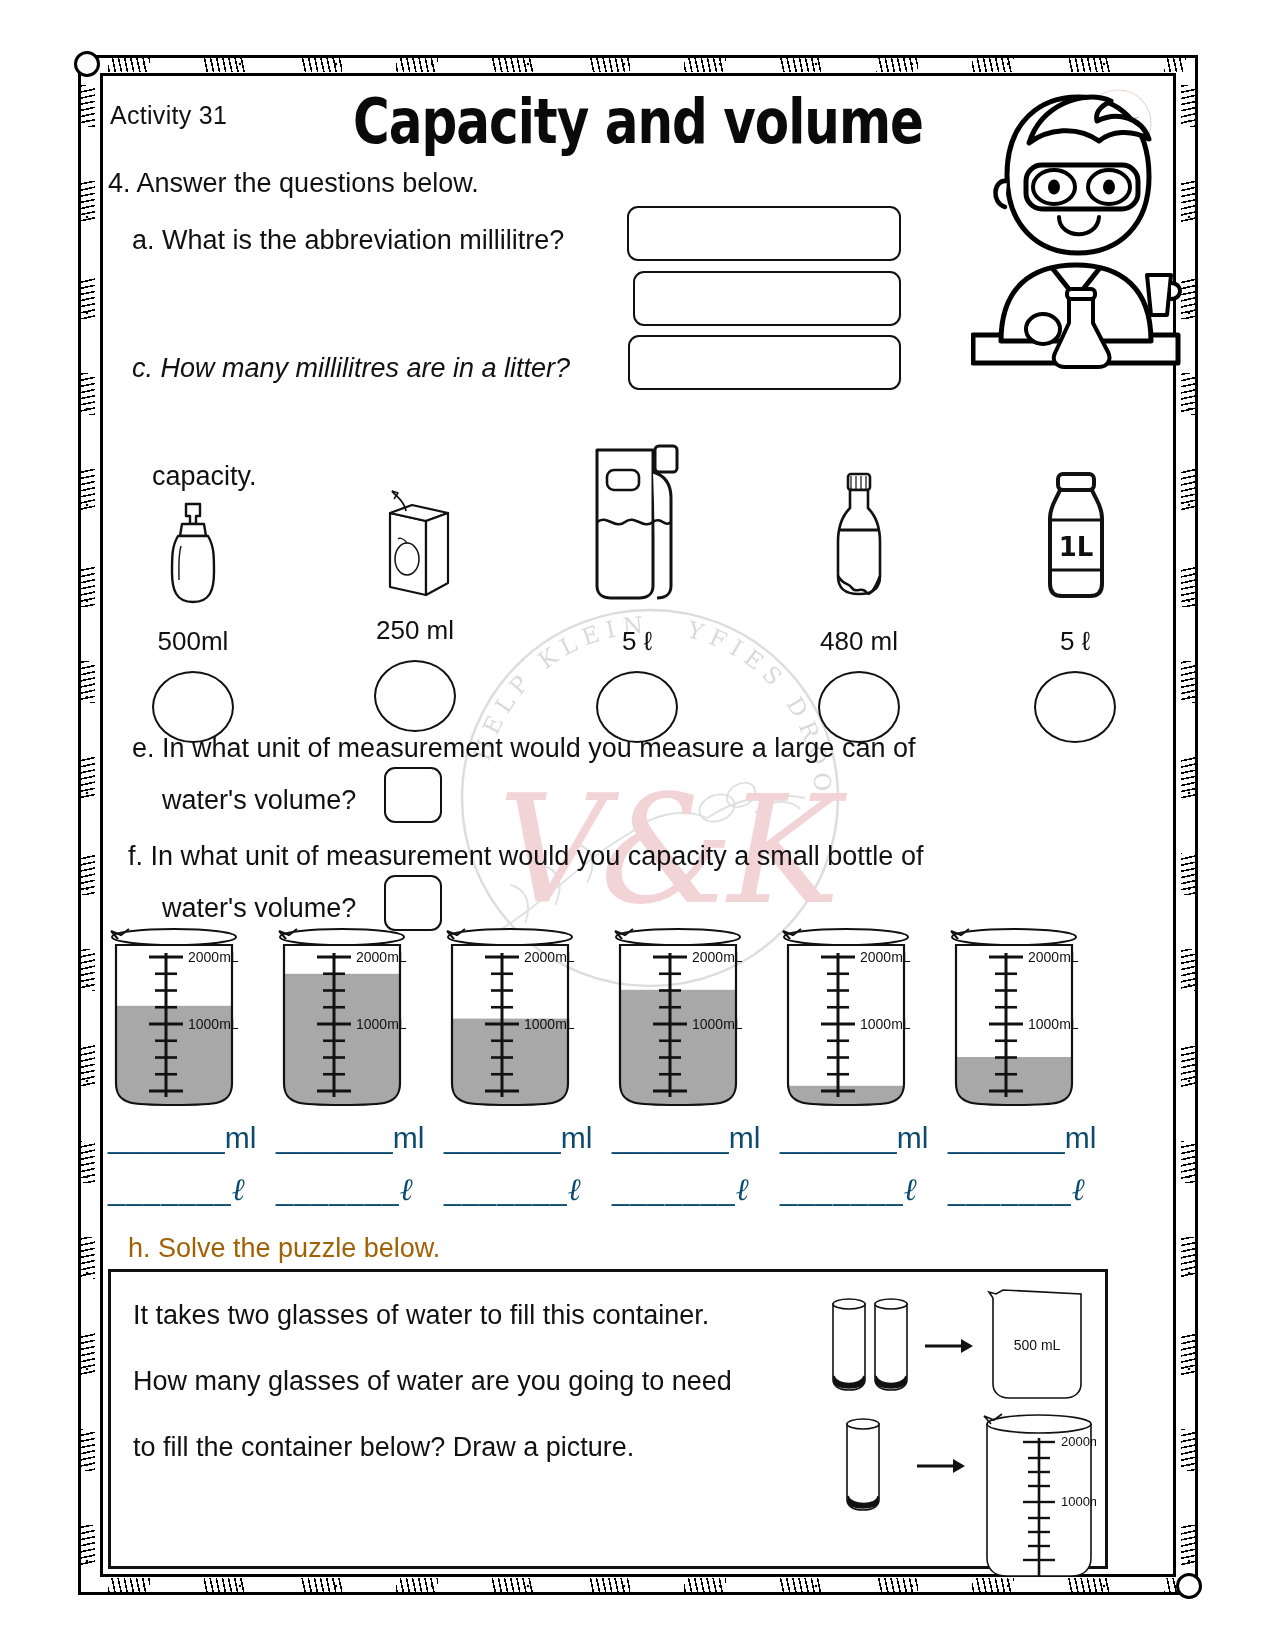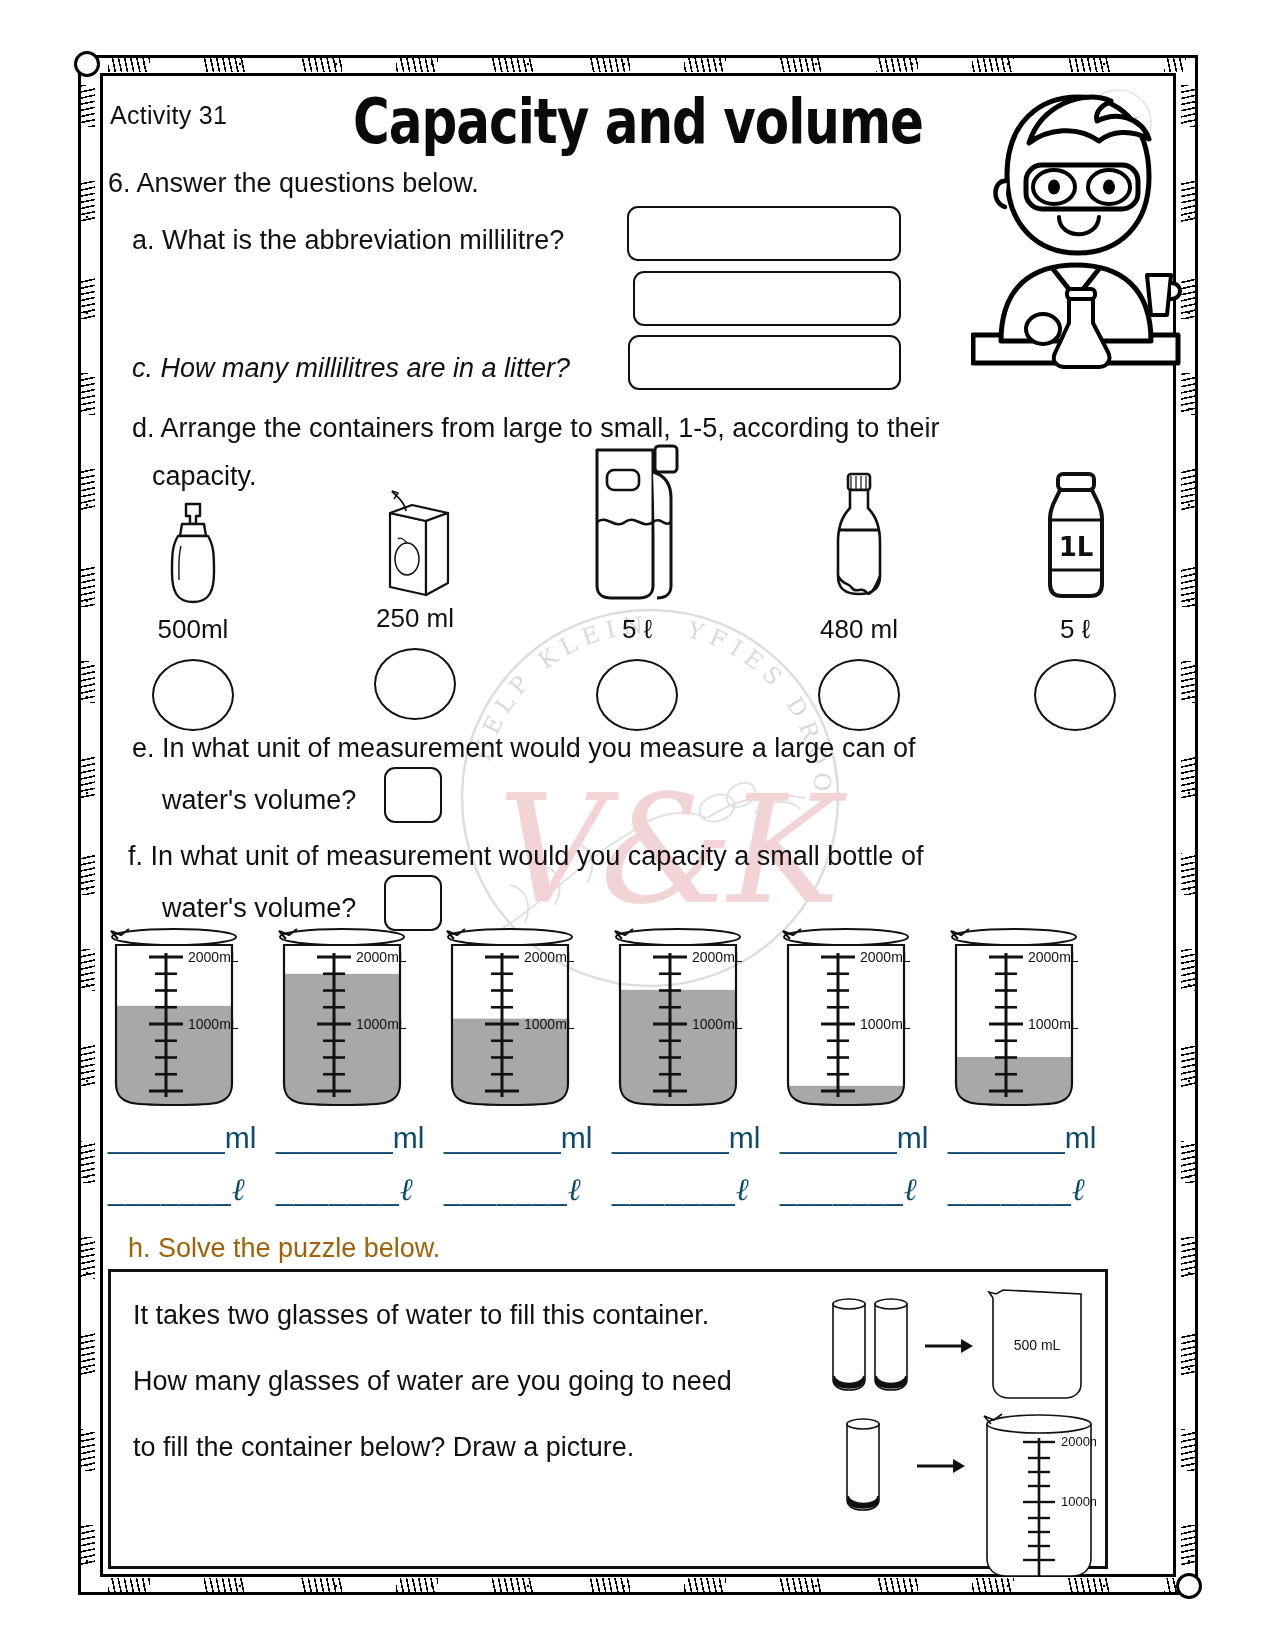--- a/index.html
+++ b/index.html
@@ -100,21 +100,21 @@
   .smallbox{
     position:absolute; border:2.5px solid #111; border-radius:11px;
     width:58px; height:56px; background:transparent;
   }
 
   
   .scientist{ position:absolute; right:-10px; top:10px; width:215px; height:300px; }
 
   
   .cont-item{ position:absolute; text-align:center; }
-  .cont-cap{ font-size:26px; color:#111; white-space:nowrap; margin-top:2px; }
+  .cont-cap{ font-size:26px; color:#111; white-space:nowrap; margin-top:14px; }
   .cont-circle{
     width:82px; height:72px; border:2.5px solid #111; border-radius:50%;
     margin:14px auto 0;
   }
 
   
   .beaker{ position:absolute; width:150px; height:195px; }
 
   .ans-line{
     position:absolute; font-size:30px; color:#0c4a6e;
@@ -240,31 +240,30 @@
                L128 284 C136 284 141 277 137 269 L122 240 L122 214 Z" stroke-width="4"></path>
       <rect x="96" y="206" width="28" height="10" rx="4" stroke-width="4"></rect>
 
       <path d="M176 192 L200 192 L196 232 L180 232 Z" stroke-width="4"></path>
       <path d="M200 200 C212 200 212 216 200 216" stroke-width="4"></path>
 
       <ellipse cx="72" cy="246" rx="17" ry="15" stroke-width="4"></ellipse>
     </g>
   </svg>
 
-  <div class="q-main">6. Answer the questions below.</div>
+  <div class="q-main">4. Answer the questions below.</div>
 
   <div class="q-sub" style="left:32px; top:152px;">a. What is the abbreviation millilitre?</div>
   <div class="ansbox" style="left:527px; top:133px; width:274px; height:55px;"></div>
 
   <div class="ansbox" style="left:533px; top:198px; width:268px; height:55px;"></div>
 
   <div class="q-sub" style="left:32px; top:280px;font-style:italic;">c. How many millilitres are in a litter?</div>
   <div class="ansbox" style="left:528px; top:262px; width:273px; height:55px;"></div>
 
-  <div class="q-sub" style="left:32px; top:340px;">d. Arrange the containers from large to small, 1-5, according to their</div>
   <div class="q-sub" style="left:52px; top:388px;">capacity.</div>
 
   <div class="cont-item" style="left:28px; top:425px; width:130px;">
     <svg width="110" height="110" viewBox="0 0 110 110">
       <g fill="#fff" stroke="#111" stroke-width="2.4" stroke-linejoin="round">
         <path d="M48 6 L62 6 L62 18 L58 18 L58 26 L52 26 L52 18 L48 18 Z"></path>
         <path d="M44 26 L66 26 L68 38 L42 38 Z"></path>
         <path d="M40 38 C34 48 34 58 34 74 C34 92 38 104 55 104
                  C72 104 76 92 76 74 C76 58 76 48 70 38 Z"></path>
         <path d="M43 48 C40 58 41 70 41 82" stroke-width="1.4" fill="none"></path>

